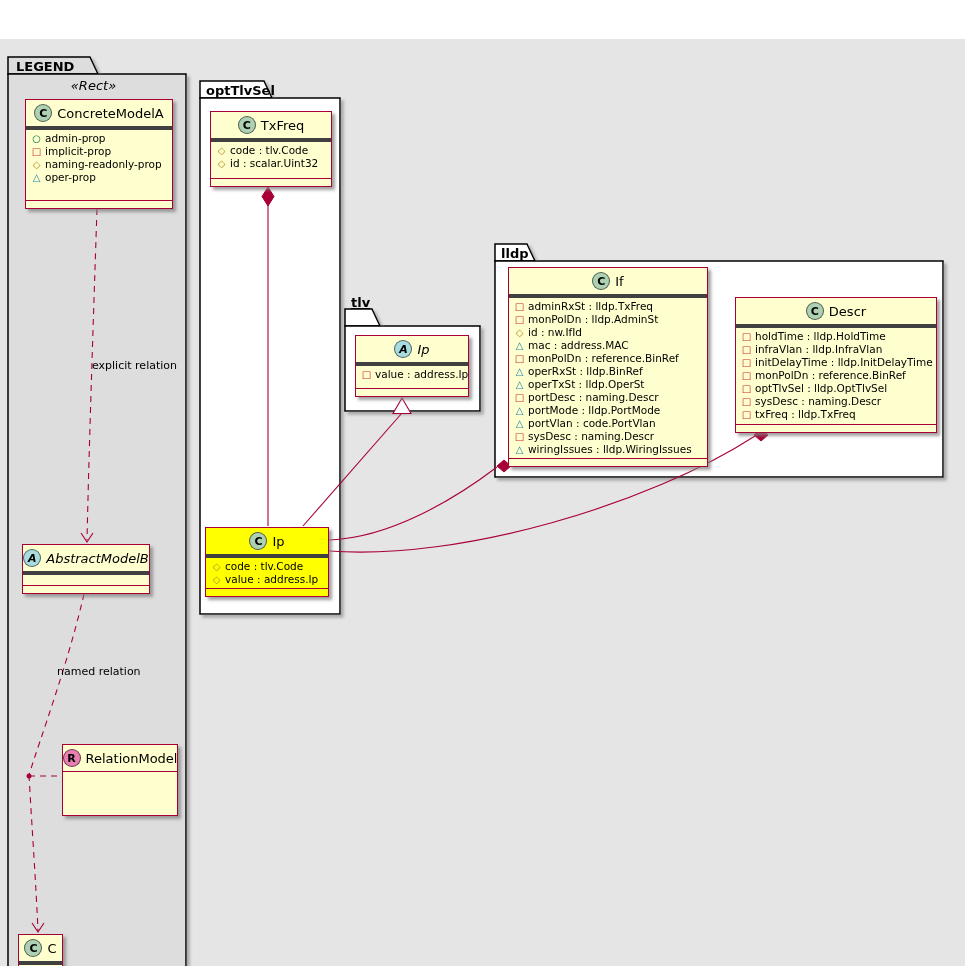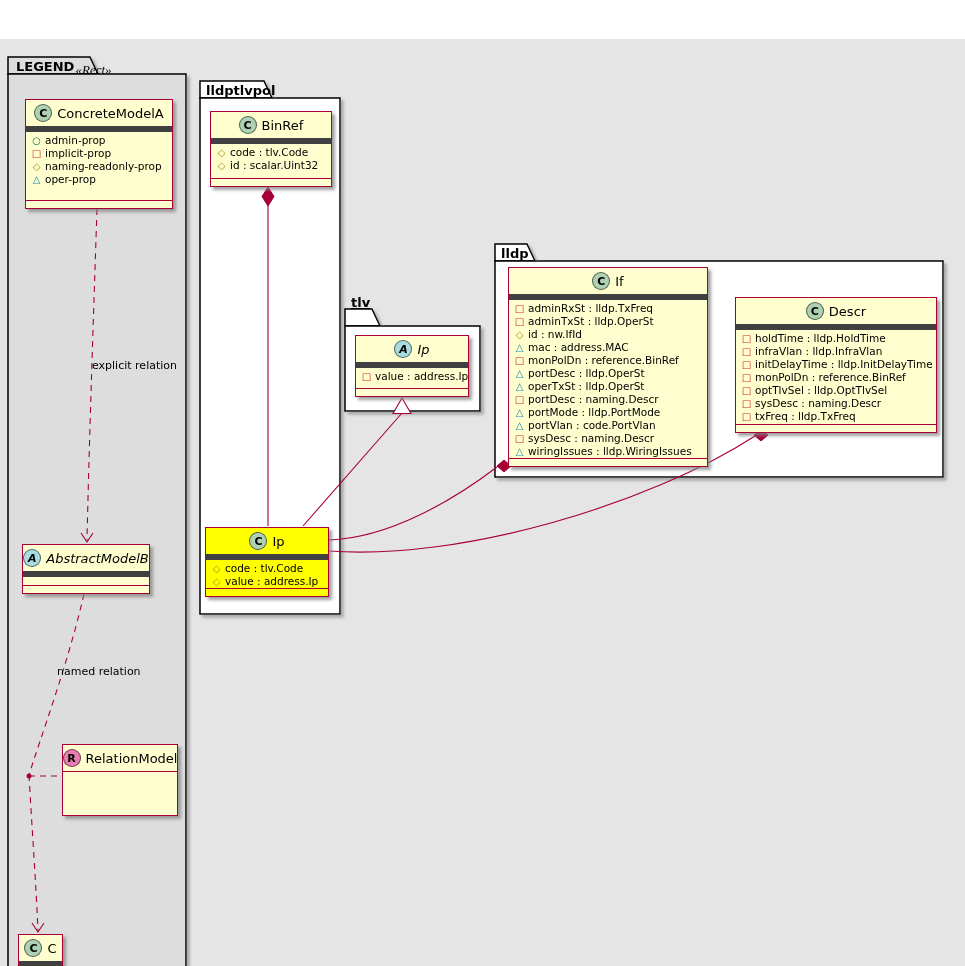--- a/index.html
+++ b/index.html
@@ -19,21 +19,21 @@
                 padding: 3px 6px; min-height: 26px; flex: none; }
   .spot { width: 18px; height: 18px; border-radius: 50%; flex: none;
           display: inline-flex; align-items: center; justify-content: center;
           font-size: 11px; font-weight: bold; color: #000;
           border: 1px solid rgba(0,0,0,0.55); }
   .spot-c { background: #ADD1B2; }
   .spot-a { background: #A9DCDF; font-style: italic; }
   .spot-r { background: #E87FB0; }
   .cls-name { font-size: 13px; color: #000; white-space: nowrap; }
   .uml-class.abstract .cls-name { font-style: italic; }
-  .cls-members { flex: 1 1 auto; border-top: 6px solid #404040; padding: 2px 0; overflow: hidden; }
+  .cls-members { flex: 1 1 auto; border-top: 4px solid #404040; padding: 2px 0; overflow: hidden; }
   .member { display: flex; align-items: center; gap: 3px; padding: 0 6px 0 5px;
             font-size: 10.5px; line-height: 13px; white-space: nowrap; color: #000; }
   .member-icon { width: 11px; flex: none; text-align: center; font-size: 10px; line-height: 11px; }
   .member-icon[data-type="circle"]::before   { content: "○"; color: #038048; }
   .member-icon[data-type="square"]::before   { content: "□"; color: #C82930; }
   .member-icon[data-type="diamond"]::before  { content: "◇"; color: #B38D22; }
   .member-icon[data-type="triangle"]::before { content: "△"; color: #2688AE; }
   .cls-footer { height: 8px; flex: none; border-top: 1px solid #A80036; }
 </style>
 </head>
@@ -59,24 +59,24 @@
       <path d="M 345,287 L 345,270 L 372,270 L 380,287 Z" fill="#FFFFFF" stroke="#000000" stroke-width="1.5"></path>
       <rect x="345" y="287" width="135" height="85" fill="#FFFFFF" stroke="#000000" stroke-width="1.5"></rect>
     </g>
     <g filter="url(#ds)">
       <path d="M 495,222 L 495,205 L 527,205 L 535,222 Z" fill="#FFFFFF" stroke="#000000" stroke-width="1.5"></path>
       <rect x="495" y="222" width="448" height="216" fill="#FFFFFF" stroke="#000000" stroke-width="1.5"></rect>
     </g>
   </svg>
 
   <div class="pkg-title" style="left:16px; top:20px;">LEGEND</div>
-  <div class="pkg-title" style="left:206px; top:44px;">lldptlvpol</div>
+  <div class="pkg-title" style="left:206px; top:44px;">optTlvSel</div>
   <div class="pkg-title" style="left:351px; top:256px;text-decoration:underline;">tlv</div>
   <div class="pkg-title" style="left:501px; top:207px;">lldp</div>
-  <div class="stereotype" style="left:8px; top:23px; width:171px;font-family:Liberation Serif, serif;">«Rect»</div>
+  <div class="stereotype" style="left:8px; top:39px; width:171px;">«Rect»</div>
 
   <svg class="layer" id="rel-layer" width="965" height="966" style="z-index:5">
     <g stroke="#A80036" fill="none" stroke-width="1.1">
       <path d="M 97,170 C 93,290 89,410 87,501" stroke-dasharray="6,5"></path>
       <polyline points="81,494 87,503 93,494"></polyline>
       <path d="M 84,555 C 68,625 40,700 29,736" stroke-dasharray="6,5"></path>
       <path d="M 29,736 C 32,790 36,845 38,892" stroke-dasharray="6,5"></path>
       <polyline points="32,884 38,893 44,884"></polyline>
       <path d="M 29,737 L 61,737" stroke-dasharray="6,5"></path>
       <path d="M 268,166 L 268,487"></path>
@@ -150,21 +150,21 @@
     </div>
     <div class="cls-members">
       
     </div>
     <div class="cls-footer"></div>
   </div>
 
   <div class="uml-class" style="left:210px; top:72px; width:122px; height:76px;">
     <div class="cls-header">
       <span class="spot spot-c">C</span>
-      <span class="cls-name">BinRef</span>
+      <span class="cls-name">TxFreq</span>
     </div>
     <div class="cls-members">
 
         <div class="member">
           <span class="member-icon" data-type="diamond"></span>
           <span class="member-text">code : tlv.Code</span>
         </div>
 
         <div class="member">
           <span class="member-icon" data-type="diamond"></span>
@@ -216,41 +216,41 @@
     </div>
     <div class="cls-members">
 
         <div class="member">
           <span class="member-icon" data-type="square"></span>
           <span class="member-text">adminRxSt : lldp.TxFreq</span>
         </div>
 
         <div class="member">
           <span class="member-icon" data-type="square"></span>
-          <span class="member-text">adminTxSt : lldp.OperSt</span>
+          <span class="member-text">monPolDn : lldp.AdminSt</span>
         </div>
 
         <div class="member">
           <span class="member-icon" data-type="diamond"></span>
           <span class="member-text">id : nw.IfId</span>
         </div>
 
         <div class="member">
           <span class="member-icon" data-type="triangle"></span>
           <span class="member-text">mac : address.MAC</span>
         </div>
 
         <div class="member">
           <span class="member-icon" data-type="square"></span>
           <span class="member-text">monPolDn : reference.BinRef</span>
         </div>
 
         <div class="member">
           <span class="member-icon" data-type="triangle"></span>
-          <span class="member-text">portDesc : lldp.OperSt</span>
+          <span class="member-text">operRxSt : lldp.BinRef</span>
         </div>
 
         <div class="member">
           <span class="member-icon" data-type="triangle"></span>
           <span class="member-text">operTxSt : lldp.OperSt</span>
         </div>
 
         <div class="member">
           <span class="member-icon" data-type="square"></span>
           <span class="member-text">portDesc : naming.Descr</span>

